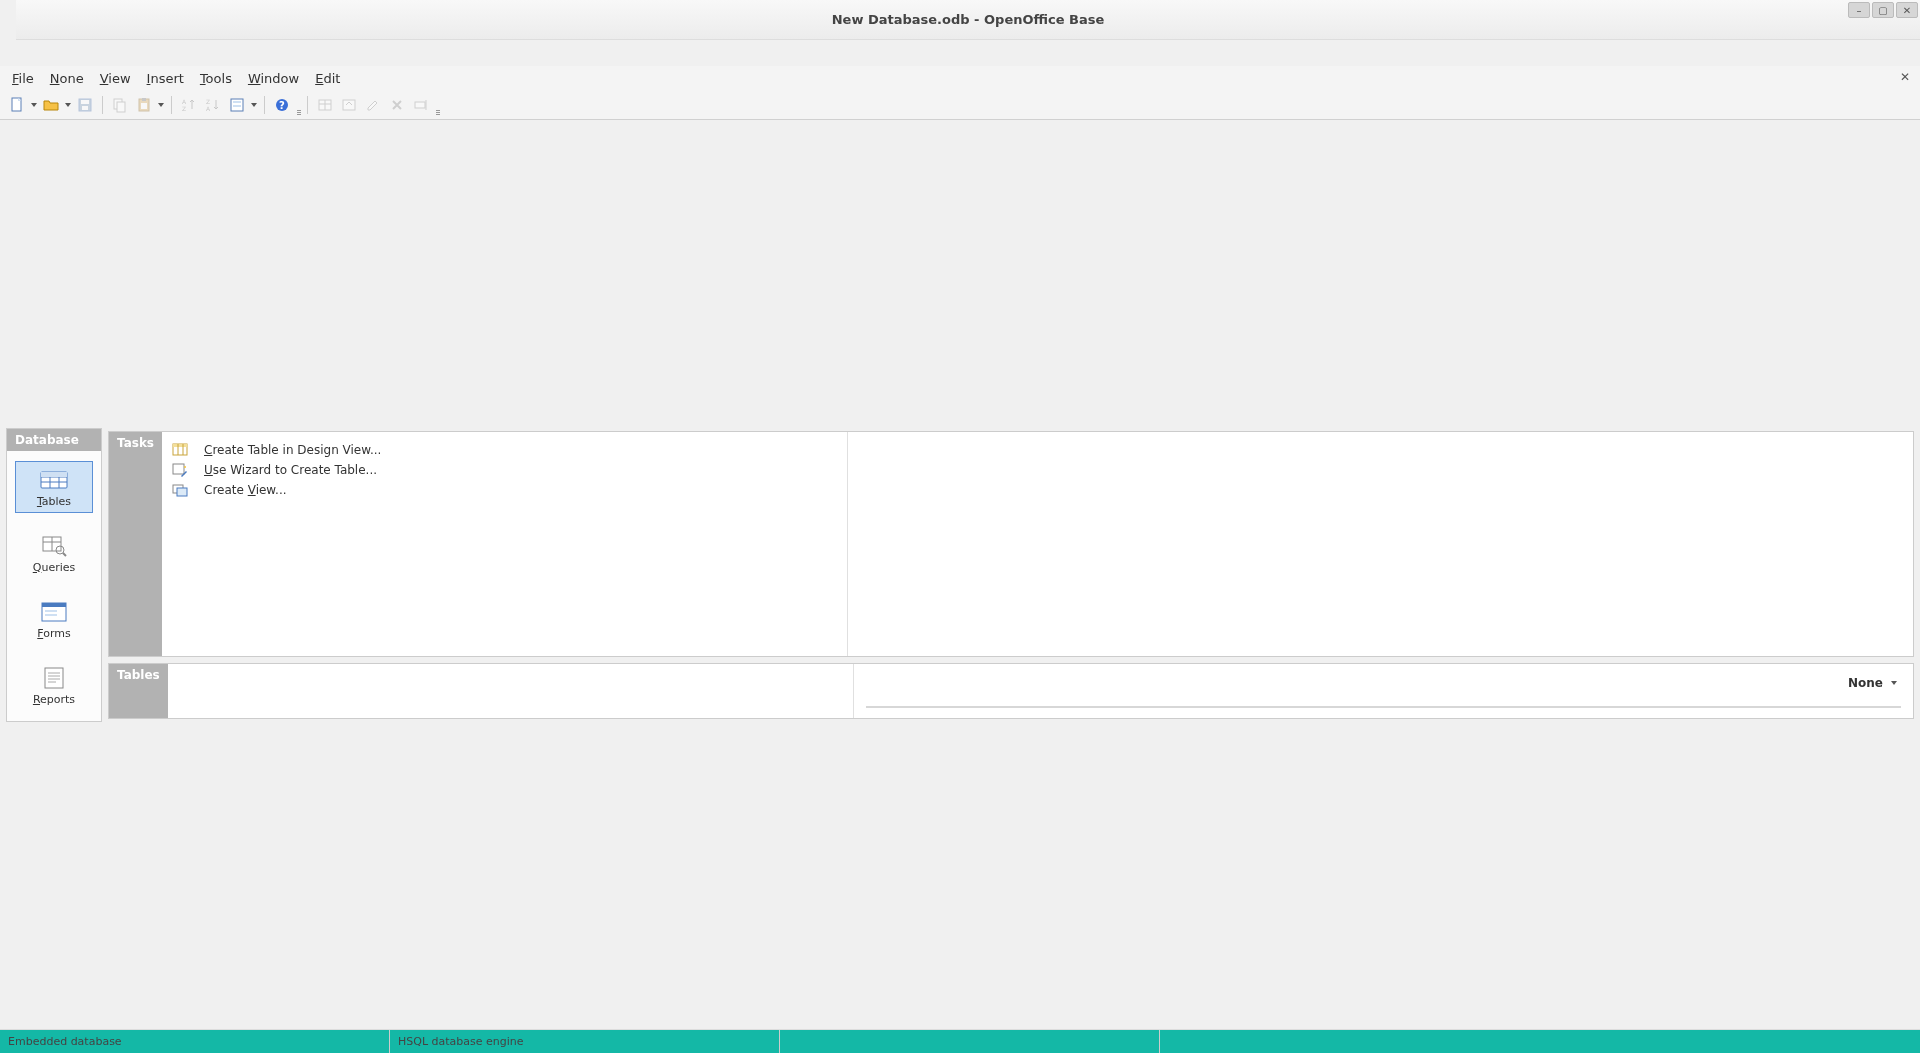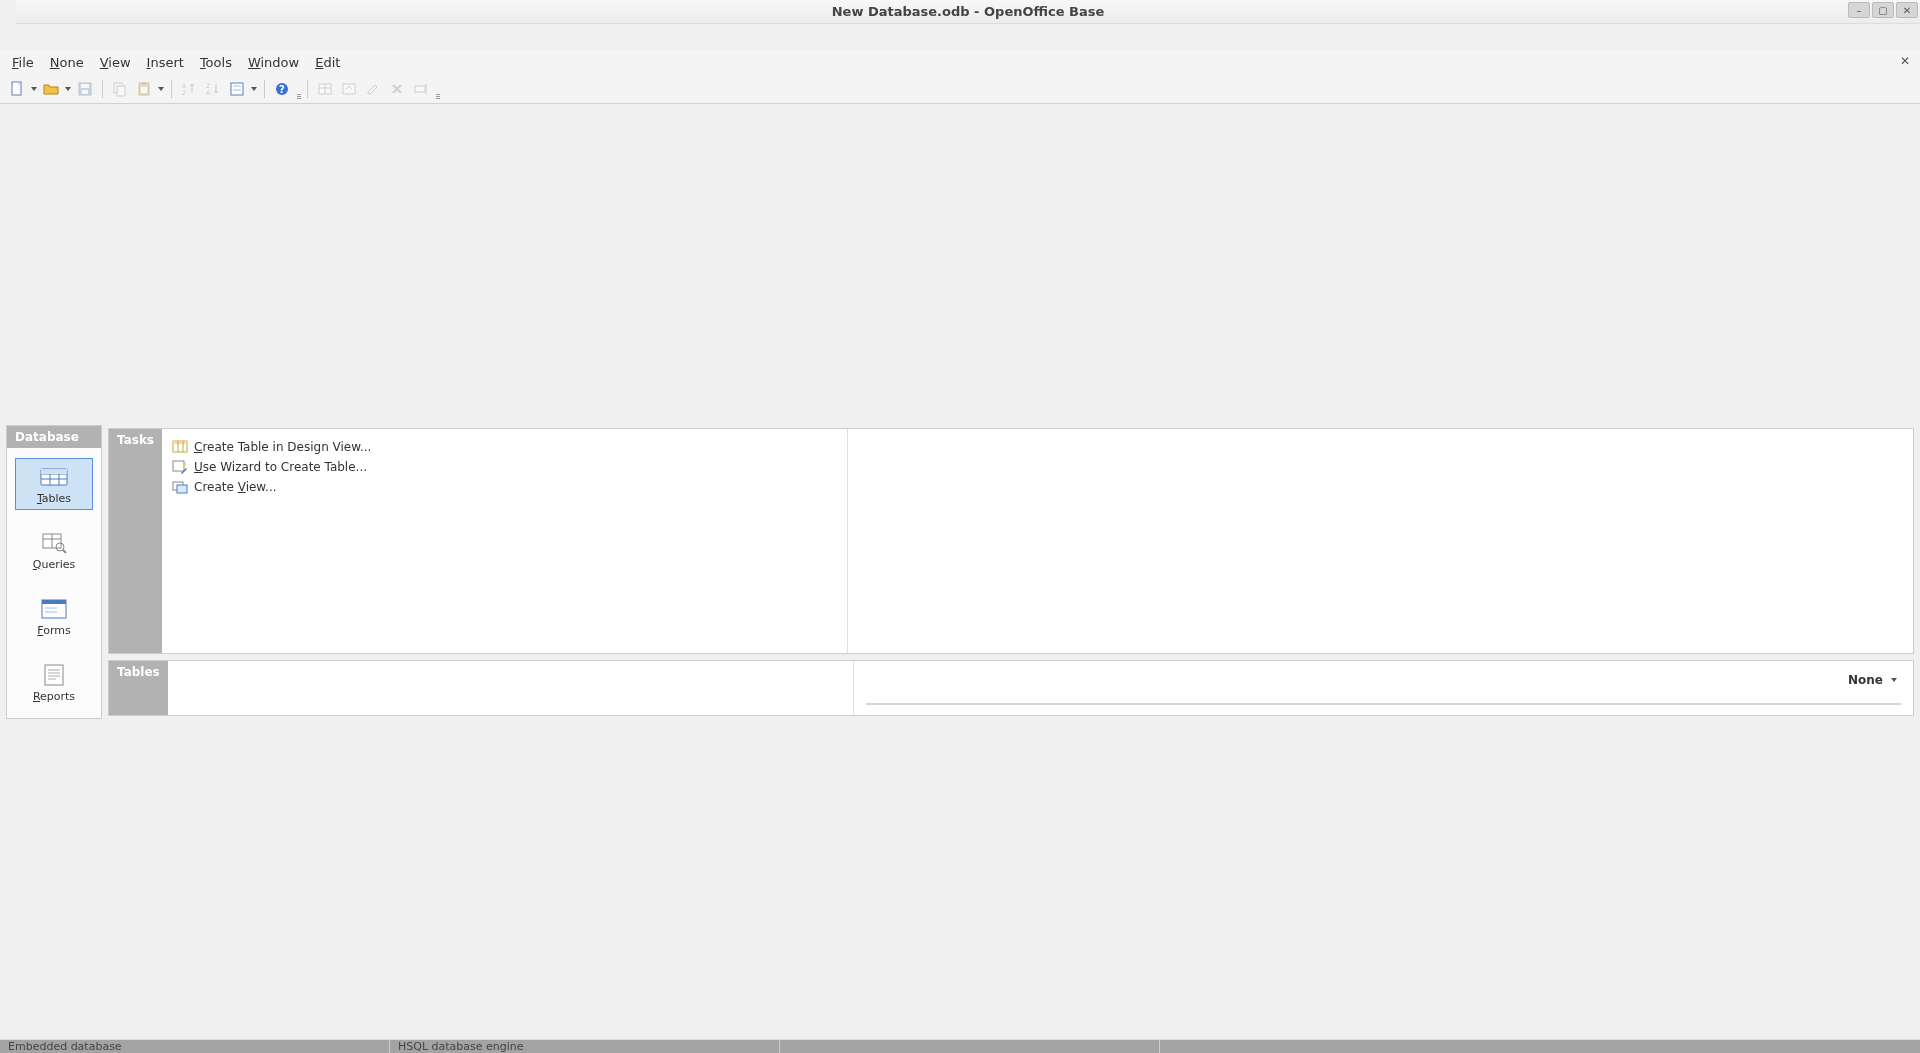--- a/index.html
+++ b/index.html
@@ -1,19 +1,19 @@
 <!DOCTYPE html>
 <html><head>
 <meta charset="utf-8">
 <style>
   * { box-sizing: border-box; margin: 0; padding: 0; font-family: "DejaVu Sans", "Liberation Sans", Arial, sans-serif; }
   body { width: 1920px; height: 1053px; background: #f0f0f0; display: flex; flex-direction: column; font-size: 12px; color: #333; user-select: none; }
 
   
-  .titlebar { height: 24px; background: linear-gradient(#f8f8f8,#ececec); display: flex; align-items: center; position: relative; border-bottom: 1px solid #ddd; margin-left: 16px; }
+  .titlebar { height: 40px; background: linear-gradient(#f8f8f8,#ececec); display: flex; align-items: center; position: relative; border-bottom: 1px solid #ddd; margin-left: 16px; }
   .titlebar .title { flex: 1; text-align: center; font-weight: bold; color: #444; font-size: 13px; }
   .window-controls { position: absolute; right: 2px; top: 2px; display: flex; gap: 2px; }
   .window-btn { width: 22px; height: 16px; background: #d6d6d6; border: 1px solid #bbb; border-radius: 2px; display: flex; align-items: center; justify-content: center; font-size: 10px; color: #555; cursor: pointer; }
 
   
   .menubar { height: 24px; background: #f4f4f4; display: flex; align-items: center; padding: 0 4px; gap: 0; position: relative; margin-top: 26px; }
   .menu-item { padding: 3px 8px; color: #333; cursor: pointer; font-size: 13px; }
   .underline-first::first-letter { text-decoration: underline; }
   .close-doc { position: absolute; right: 6px; top: 4px; font-size: 12px; color: #555; cursor: pointer; padding: 0 4px; }
 
@@ -41,37 +41,37 @@
 
   
   .main-col { flex: 1; display: flex; flex-direction: column; gap: 6px; min-width: 0; }
 
   .panel { border: 1px solid #ccc; background: #fff; display: flex; }
 
   
   .tasks-panel { height: 226px; }
   .tasks-body { flex: 1; display: flex; }
   .task-list { width: 686px; padding: 8px 10px; border-right: 1px solid #e0e0e0; }
-  .task-row { display: flex; align-items: center; gap: 6px; padding: 2px 0; cursor: pointer; }
+  .task-row { display: flex; align-items: center; gap: 16px; padding: 2px 0; cursor: pointer; }
   .task-icon { width: 16px; height: 16px; flex: none; }
   .task-label { font-size: 12px; color: #333; }
   .task-label .ul { text-decoration: underline; }
   .desc-col { flex: 1; padding: 8px 12px; }
   .desc-title { font-weight: bold; color: #444; font-size: 12px; }
 
   
   .tables-panel { flex: 1; }
   .tables-body { flex: 1; display: flex; }
   .tables-left { width: 686px; border-right: 1px solid #e0e0e0; }
   .tables-right { flex: 1; padding: 10px 12px; display:flex; flex-direction:column;font-weight:bold; }
   .preview-dropdown { align-self: flex-end; font-size: 12px; color: #333; padding: 2px 4px; cursor: pointer; display:flex; align-items:center; gap:8px; }
   .preview-box { margin-top: 14px; flex:1; border:1px solid #d7d7d7; background:#fff; }
 
   
-  .statusbar { height: 14px; background: #a3a3a3; border-top: 1px solid #ddd; display: flex; align-items: flex-start; font-size: 11px; color: #444; }
+  .statusbar { height: 24px; background: #14b8a6; border-top: 1px solid #ddd; display: flex; align-items: flex-start; font-size: 11px; color: #444; }
   .status-cell { padding: 0 8px; height: 100%; display: flex; align-items: center; border-right: 1px solid #ccc; }
   .status-cell.w1 { width: 390px; }
   .status-cell.w2 { width: 390px; }
   .status-cell.w3 { width: 380px; }
   .status-cell.w4 { flex: 1; border-right: none; }
 
   .triangle-down { width:0; height:0; border-left:3px solid transparent; border-right:3px solid transparent; border-top:4px solid #555; }
 </style>
 </head>
 <body>

